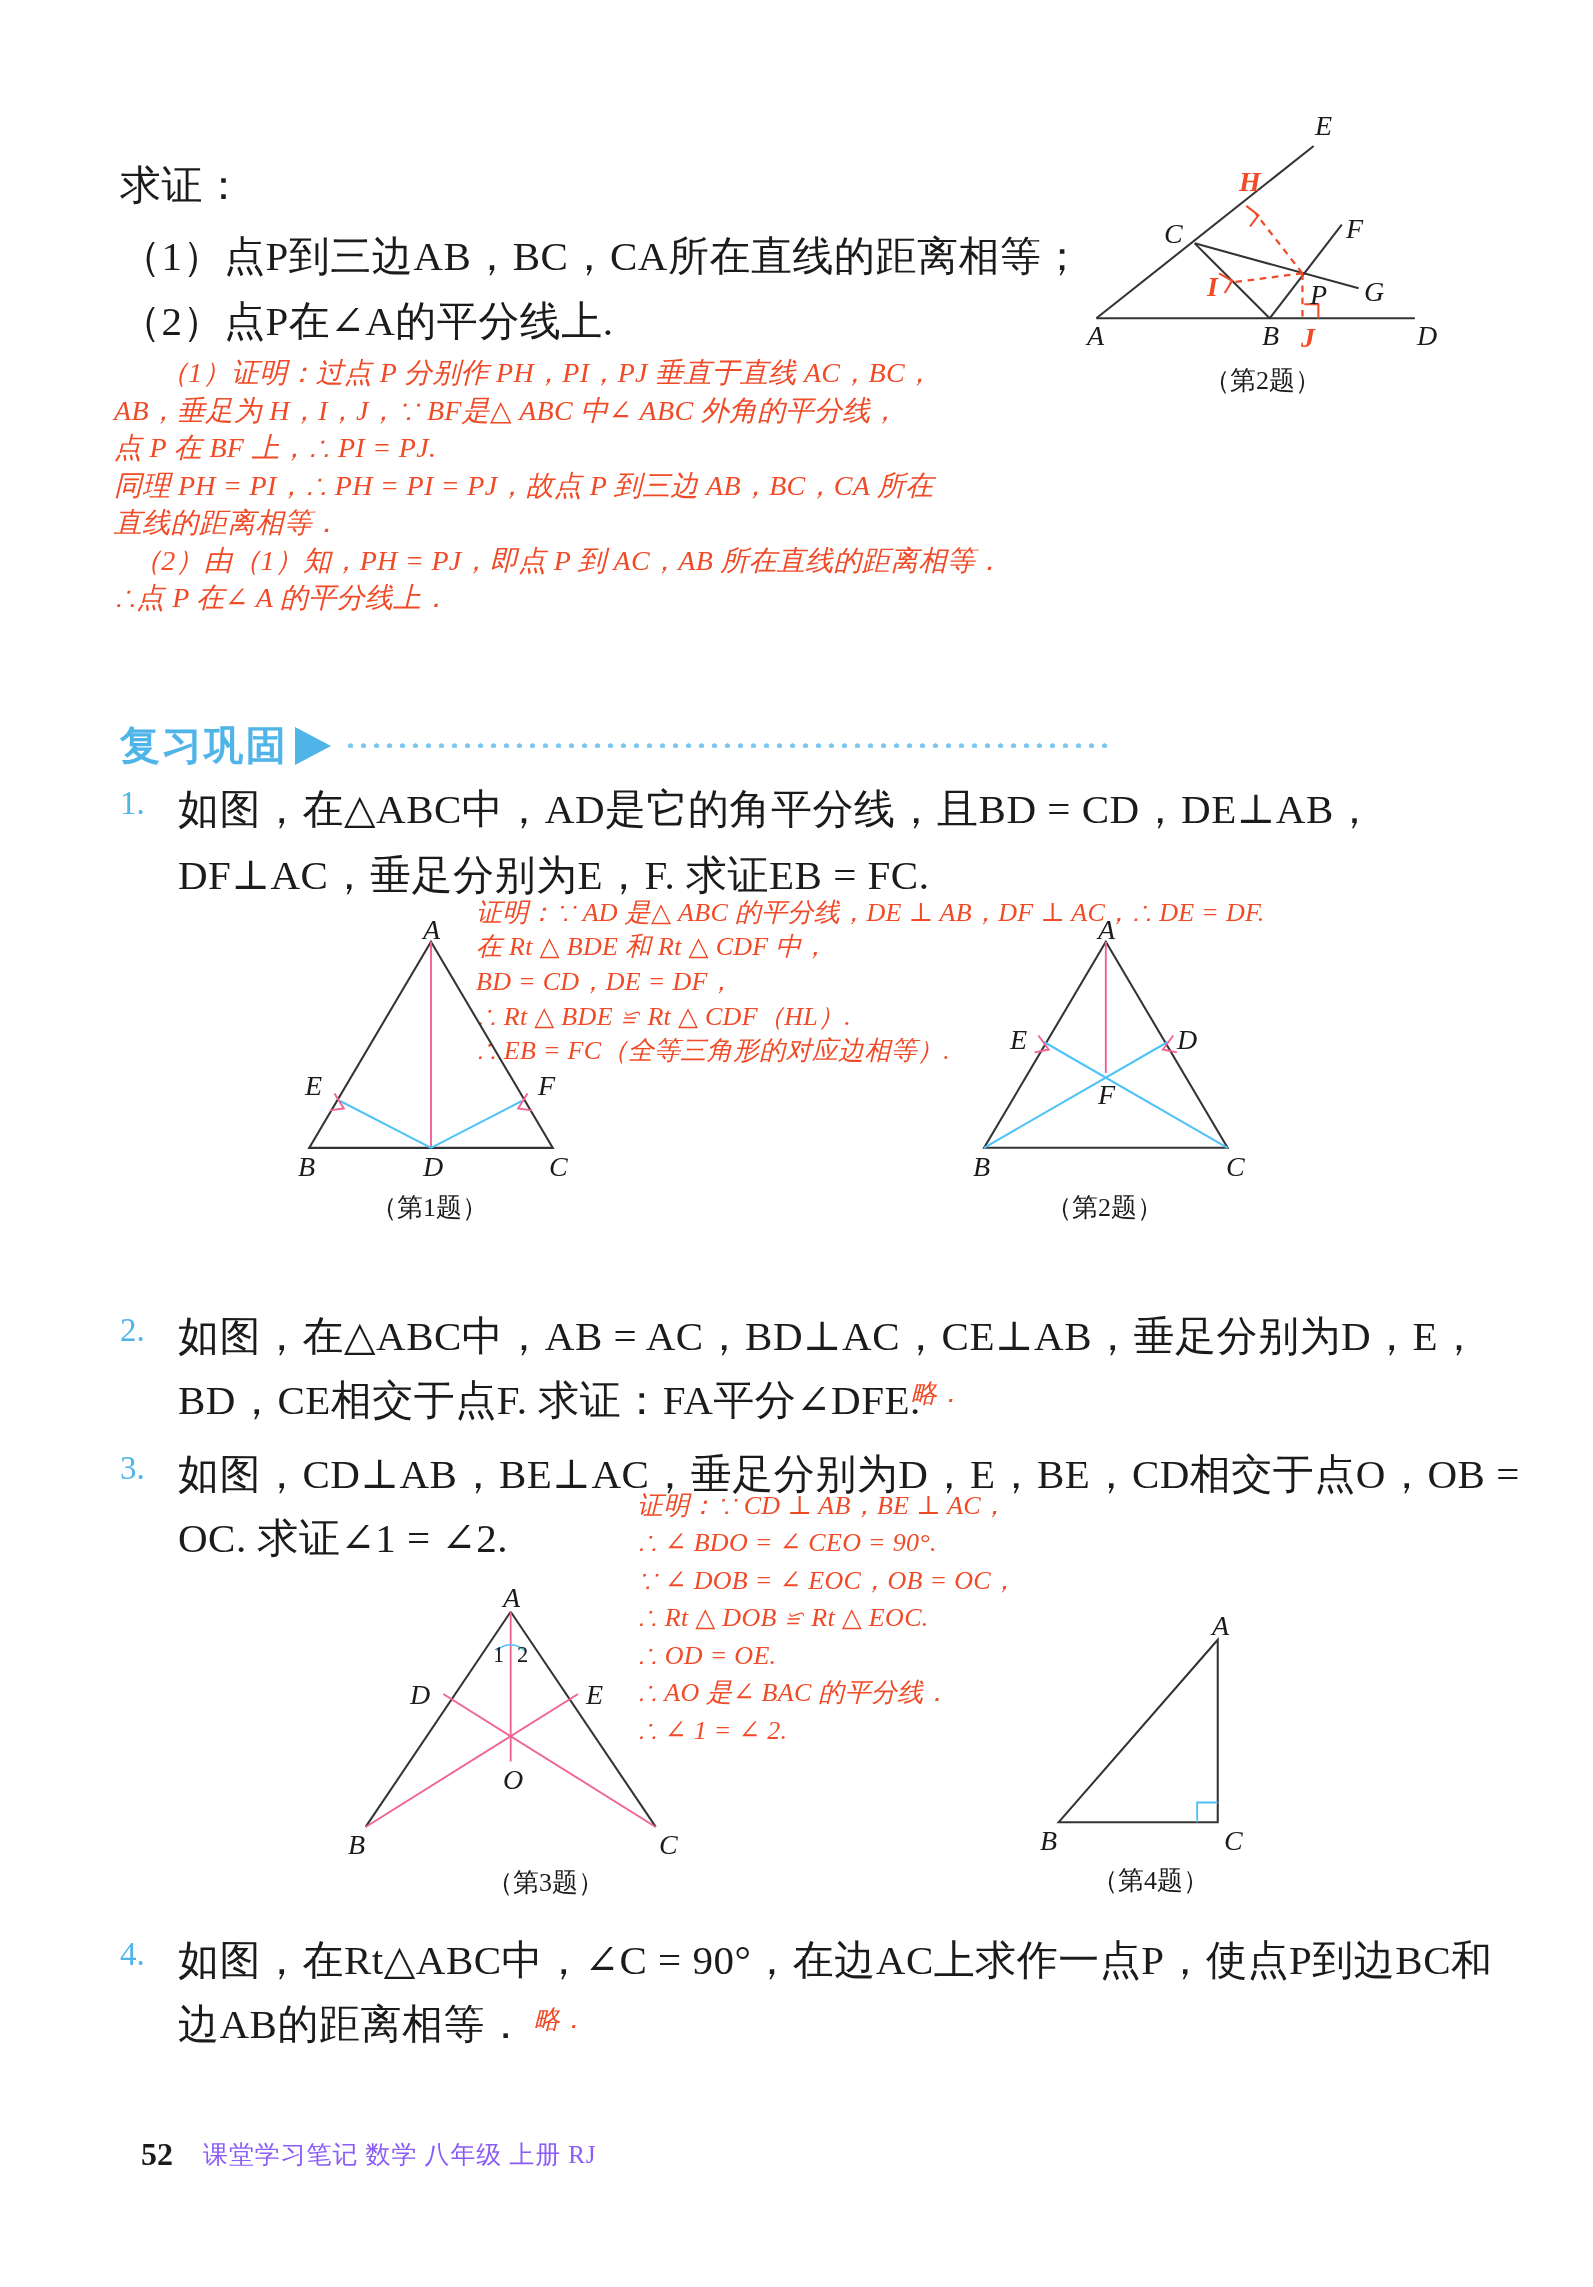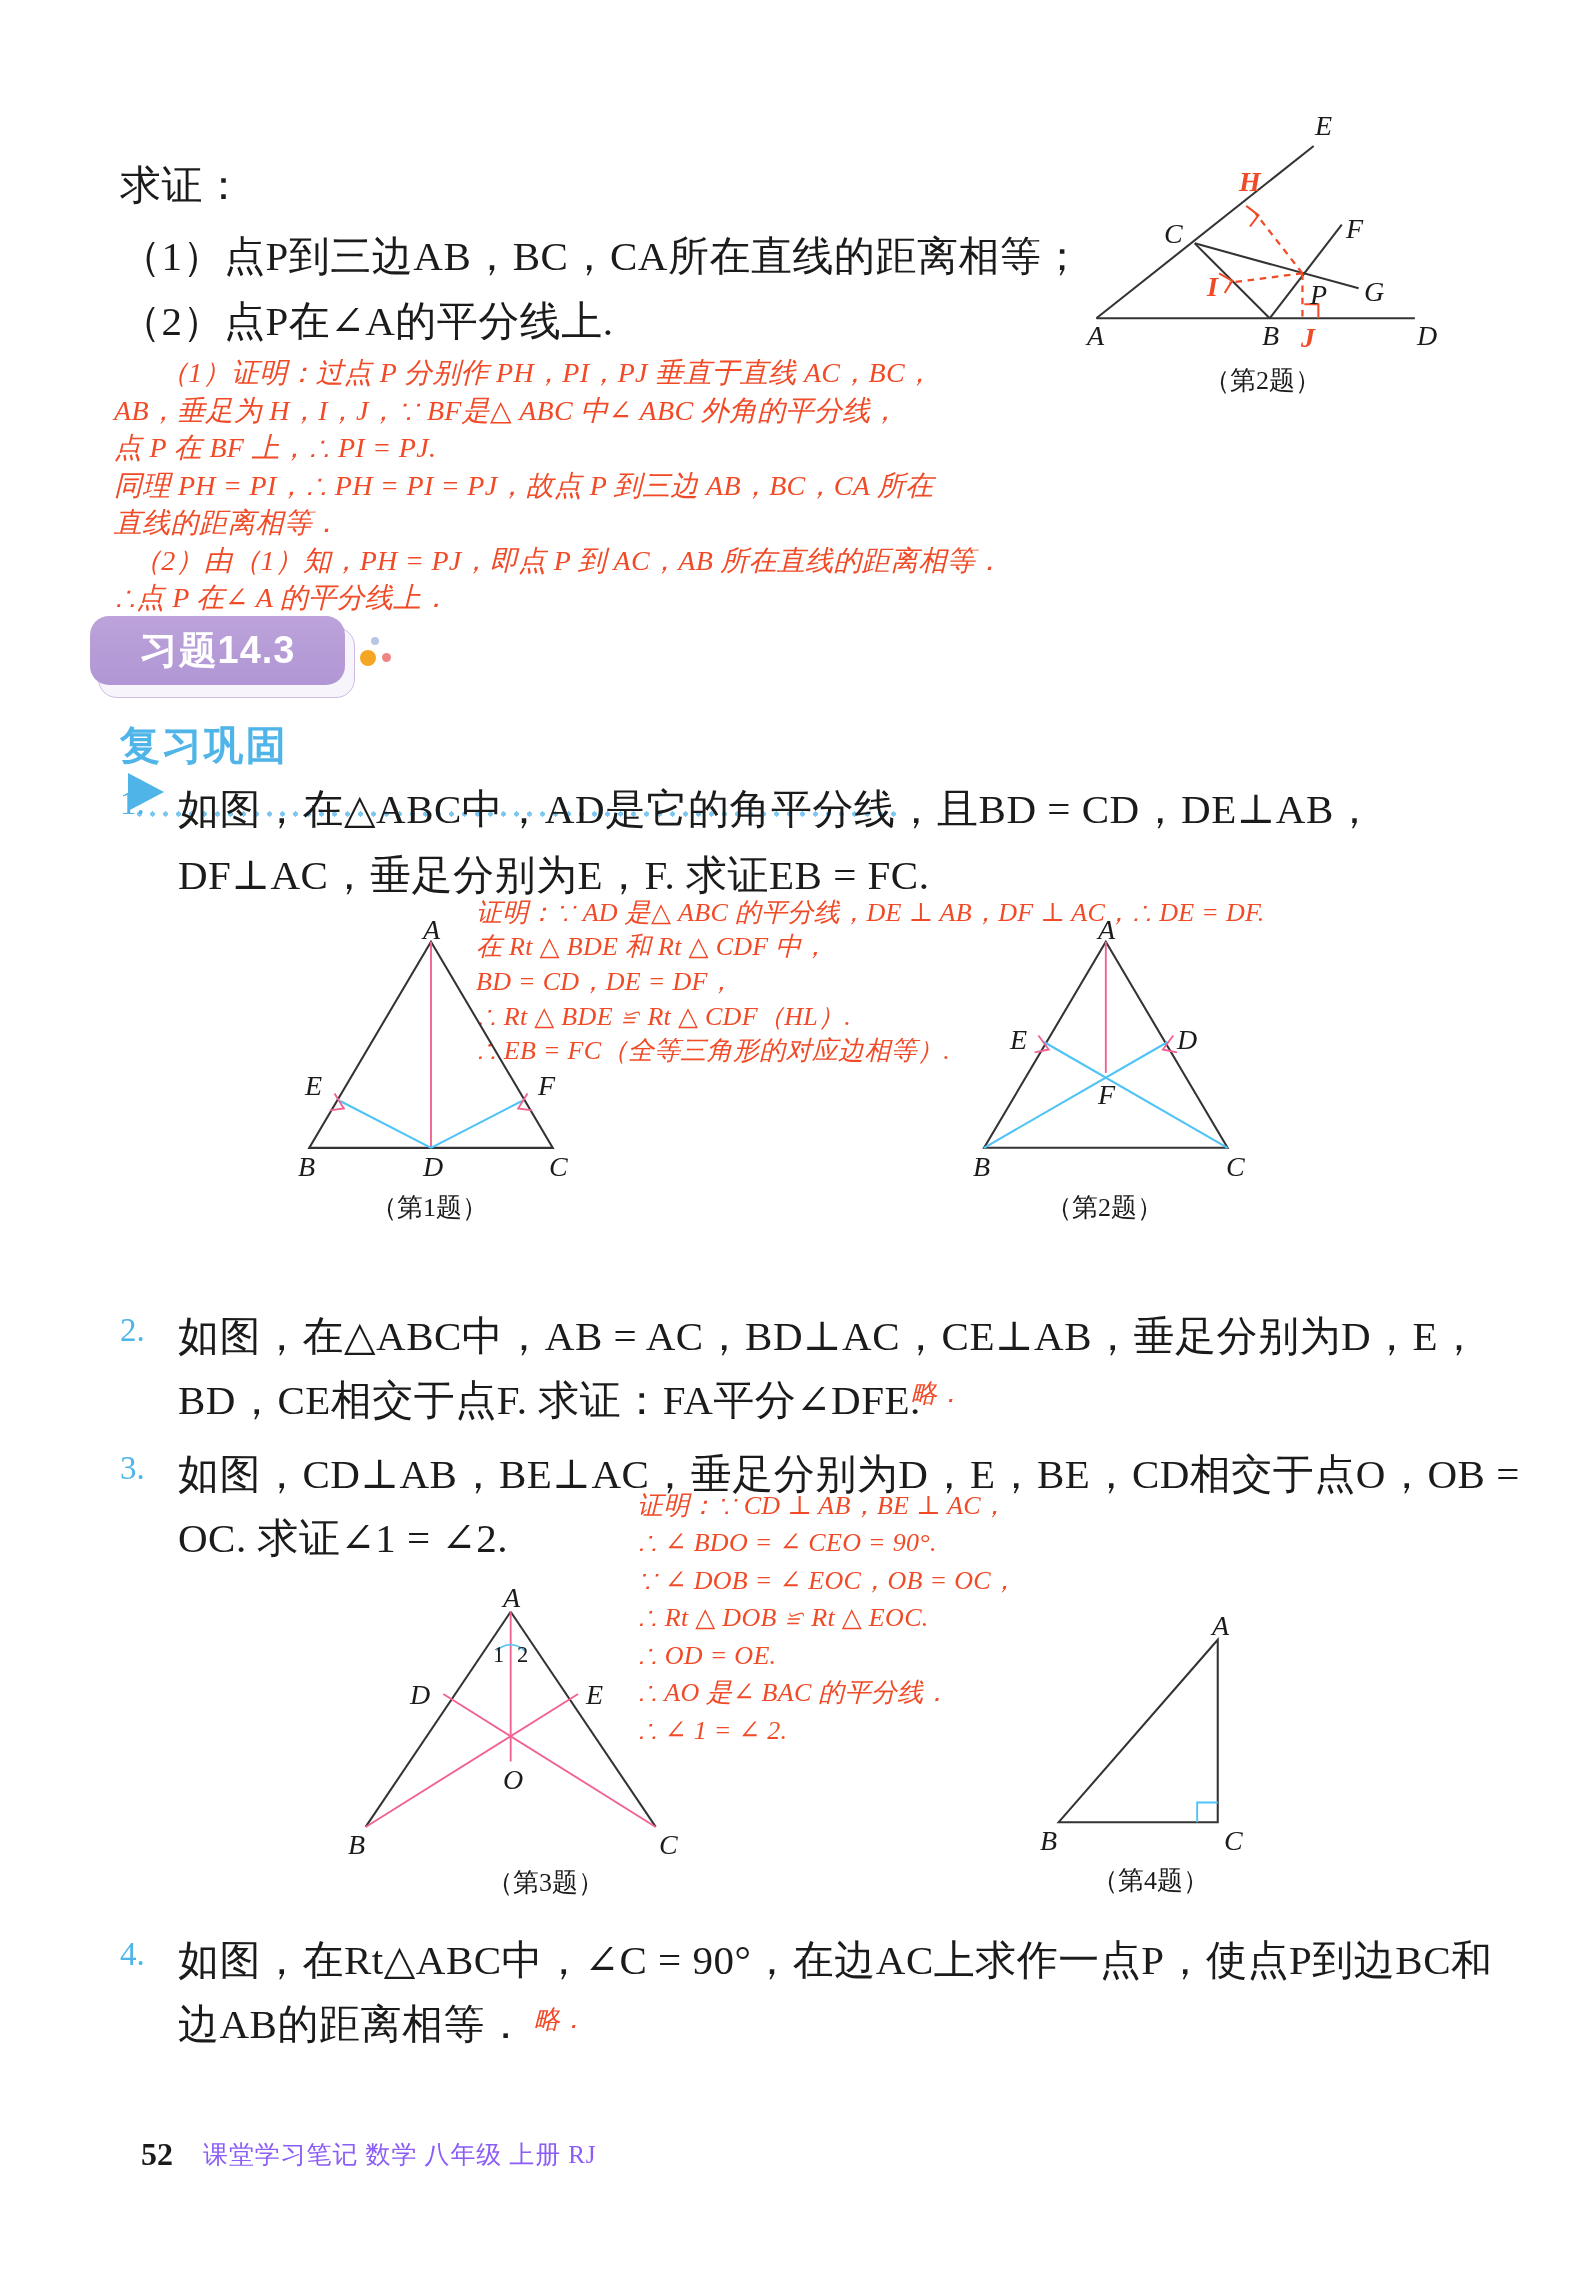--- a/index.html
+++ b/index.html
@@ -47,21 +47,21 @@
   }
   .badge span{
     color:#ffffff;font-size:38px;letter-spacing:0.9px;
     font-family:"Liberation Sans","DejaVu Sans",sans-serif;font-weight:600;
   }
   .dot-a{position:absolute;left:281px;top:20.6px;width:8.4px;height:8.4px;border-radius:50%;background:#b9c6e6;}
   .dot-b{position:absolute;left:270px;top:34px;width:16px;height:16px;border-radius:50%;background:#f5a623;}
   .dot-c{position:absolute;left:292px;top:37px;width:9.4px;height:9.4px;border-radius:50%;background:#ef8585;}
 
   
-  #sect{position:absolute;left:120px;top:718px;display:flex;align-items:flex-start;flex-direction:column;}
+  #sect{position:absolute;left:120px;top:718px;display:flex;align-items:center;}
   #sect .t{
     color:#4fb4e8;font-size:40px;font-weight:700;letter-spacing:1.9px;
     font-family:"Liberation Sans","DejaVu Sans",sans-serif;
   }
   #sect .tri{
     width:0;height:0;margin-left:7.5px;
     border-top:19.7px solid transparent;border-bottom:19.7px solid transparent;
     border-left:36px solid #4fb4e8;
   }
   #sect .dots{
@@ -124,29 +124,20 @@
     <span class="fig-label" style="position:absolute;left:228px;top:-1.9px;">E</span>
     <span class="fig-label" style="position:absolute;left:259px;top:101px;">F</span>
     <span class="fig-label" style="position:absolute;left:277px;top:164px;">G</span>
     <span class="fig-label" style="position:absolute;left:223px;top:167px;">P</span>
     <span class="fig-label red-pt" style="position:absolute;left:152px;top:54px;">H</span>
     <span class="fig-label red-pt" style="position:absolute;left:120px;top:159px;">I</span>
     <span class="fig-label red-pt" style="position:absolute;left:214px;top:210px;">J</span>
     <div class="fig-cap" style="position:absolute;left:117px;top:251px;">（第2题）</div>
   </div>
 
-  <div id="badge-wrap">
-    <div class="badge-shadow"></div>
-    <div class="badge">
-      <span>习题14.3</span>
-    </div>
-    <div class="dot-a"></div>
-    <div class="dot-b"></div>
-    <div class="dot-c"></div>
-  </div>
 
   <div id="sect">
     <div class="t">复习巩固</div>
     <div class="tri"></div>
     <div class="dots"></div>
   </div>
 
   <div class="blk num" style="left:120px;top:785px;">1.</div>
   <div class="blk body-line" style="left:178px;top:783px;">如图，在△ABC中，AD是它的角平分线，且BD = CD，DE⊥AB，</div>
   <div class="blk body-line" style="left:178px;top:849px;">DF⊥AC，垂足分别为E，F. 求证EB = FC.</div>

